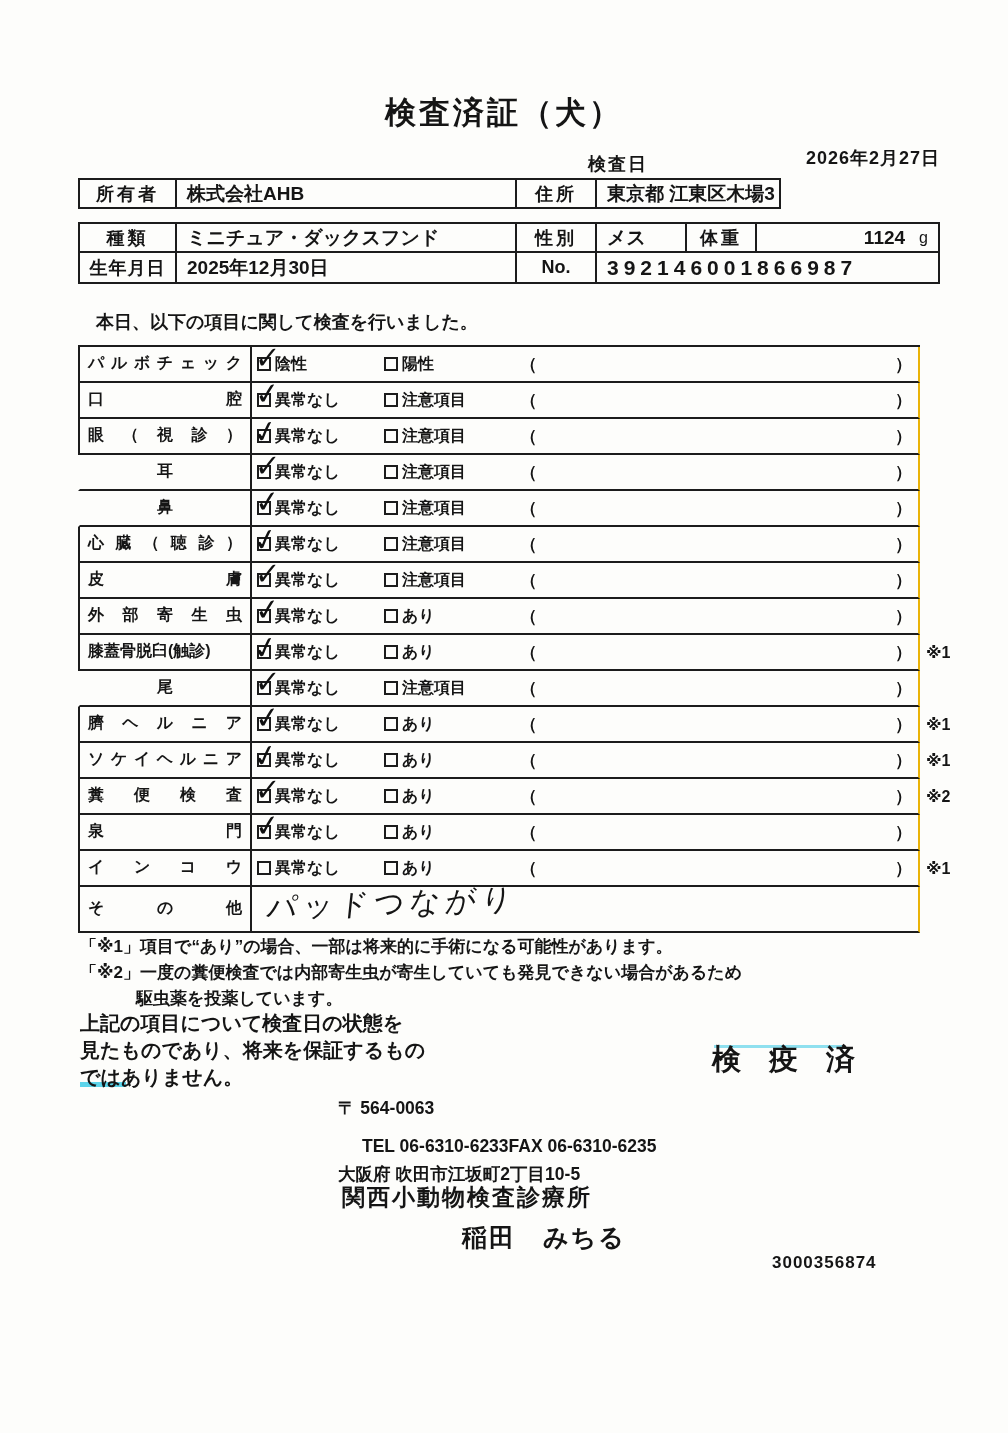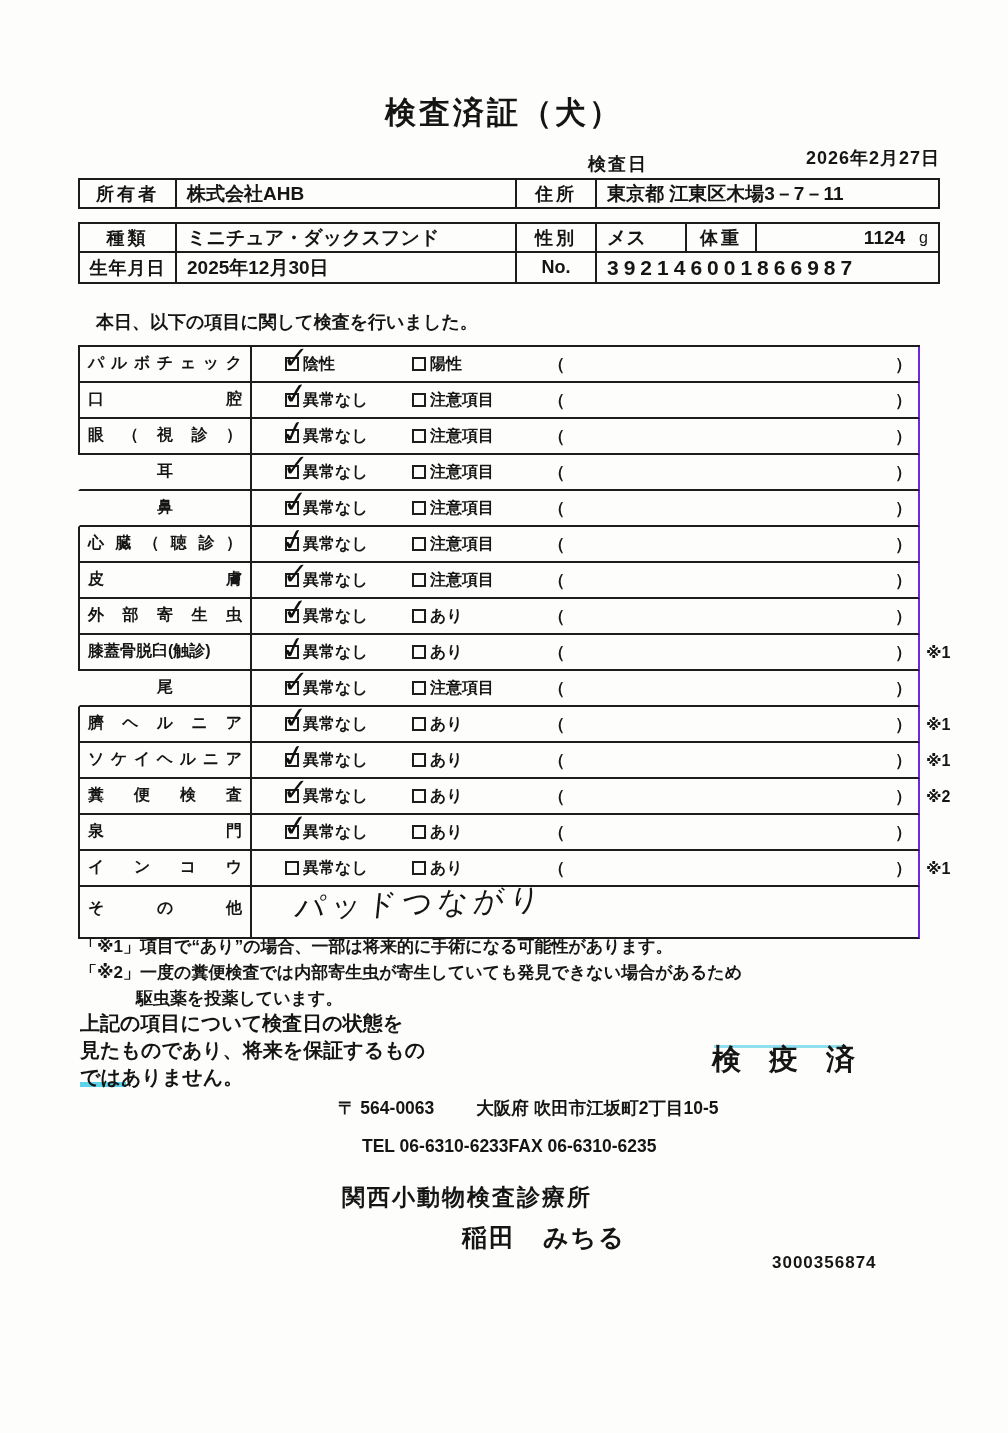--- a/index.html
+++ b/index.html
@@ -12,40 +12,40 @@
     overflow: hidden;
   }
   .title {
     position: absolute; top: 92px; left: 0; width: 100%;
     text-align: center; font-size: 31px; font-weight: 700; letter-spacing: 3px;
   }
   .date-label { position: absolute; left: 588px; top: 146px; font-size: 18px; font-weight: 700; letter-spacing: 2px; margin-top: 6px; }
   .date-value { position: absolute; right: 68px; top: 146px; font-size: 18px; font-weight: 700; letter-spacing: 1px; }
 
   
-  .t1 { position: absolute; left: 78px; top: 178px; width: 862px; height: 31px; border: 2px solid #1c1c1c; display: flex; }
+  .t1 { position: absolute; left: 78px; top: 178px; width: 703px; height: 31px; border: 2px solid #1c1c1c; display: flex; }
   .t2 { position: absolute; left: 78px; top: 222px; width: 862px; border: 2px solid #1c1c1c; }
   .trow { display: flex; height: 29px; }
   .trow.first { border-bottom: 2px solid #1c1c1c; }
   .c { border-right: 2px solid #1c1c1c; display: flex; align-items: center; overflow: hidden; white-space: nowrap; }
   .c.lastc { border-right: none; }
   .lab { justify-content: center; font-size: 18px; font-weight: 700; letter-spacing: 3px; }
   .val { padding-left: 10px; font-size: 19px; font-weight: 700; }
   .num { font-size: 21px; letter-spacing: 5px; }
   .wcell { justify-content: flex-end; padding-right: 10px; gap: 14px; }
   .wcell .unit { font-size: 16px; font-weight: 400; }
 
   .intro { position: absolute; left: 96px; top: 310px; font-size: 18px; font-weight: 700; }
 
   
   .insp { position: absolute; left: 78px; top: 345px; width: 842px; border-top: 2px solid #1c1c1c; }
   .irow { display: flex; height: 36px; position: relative;
-          border-left: 2px solid #1c1c1c; border-right: 2px solid #6d28d9; border-bottom: 2px solid #1c1c1c; gap: 28px; }
+          border-left: 2px solid #1c1c1c; border-right: 2px solid #eab308; border-bottom: 2px solid #1c1c1c; }
   .irow.noleft { border-left-color: transparent; }
-  .irow.tall { height: 52px; }
+  .irow.tall { height: 46px; }
   .lbl { flex: 0 0 172px; width: 172px; border-right: 2px solid #1c1c1c;
          font-size: 16px; font-weight: 700; line-height: 32px; padding: 0 8px;
          overflow: hidden; white-space: nowrap; }
   .lbl.spread { text-align: justify; text-align-last: justify; }
   .irow.noleft .lbl { text-align: center; text-align-last: center; }
   .tall .lbl { line-height: 42px; }
   .opts { position: relative; flex: 1; }
   .opt { position: absolute; top: 0; height: 100%; display: flex; align-items: center; gap: 4px;
          font-size: 16px; font-weight: 700; }
   .opt1 { left: 5px; }
@@ -65,21 +65,21 @@
            letter-spacing: 5px; transform: rotate(-2deg) skewX(-8deg); white-space: nowrap; }
 
   
   .notes { position: absolute; left: 80px; top: 934px; font-size: 17px; font-weight: 700; line-height: 26px; }
   .notes .indent { margin-left: 56px; }
   .disc { position: absolute; left: 80px; top: 1010px; font-size: 20px; font-weight: 700; line-height: 27px; }
   .artifact { position: absolute; background: #35c9e6; }
   .a1 { left: 80px; top: 1082px; width: 46px; height: 5px; opacity: .8; }
   .a2 { left: 714px; top: 1045px; width: 128px; height: 3px; opacity: .55; }
   .stamp { position: absolute; left: 712px; top: 1040px; font-size: 29px; font-weight: 700; letter-spacing: 10px; }
-  .addr1 { position: absolute; left: 338px; top: 1096px; font-size: 17.5px; font-weight: 700; display: flex; gap: 42px; }
+  .addr1 { position: absolute; left: 338px; top: 1096px; font-size: 17.5px; font-weight: 700; display: flex; gap: 42px; flex-direction: column; }
   .tel   { position: absolute; left: 362px; top: 1136px; font-size: 17.5px; font-weight: 700; display: flex; }
   .clinic { position: absolute; left: 342px; top: 1182px; font-size: 23px; font-weight: 700; letter-spacing: 2px; }
   .person { position: absolute; left: 462px; top: 1221px; font-size: 25px; font-weight: 700; letter-spacing: 2px; }
   .code { position: absolute; left: 772px; top: 1253px; font-size: 17px; font-weight: 600; letter-spacing: 1px; }
 </style>
 </head>
 <body>
 
 <div class="title">検査済証（犬）</div>
 

